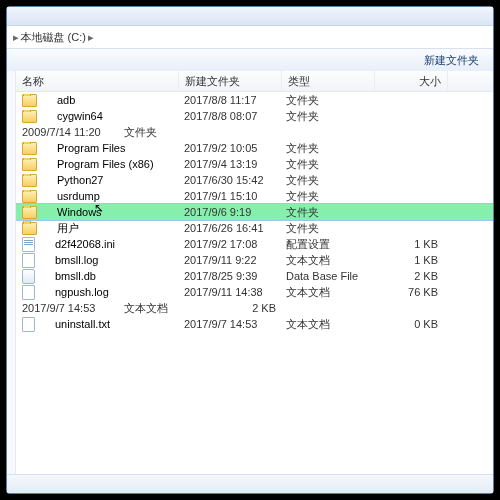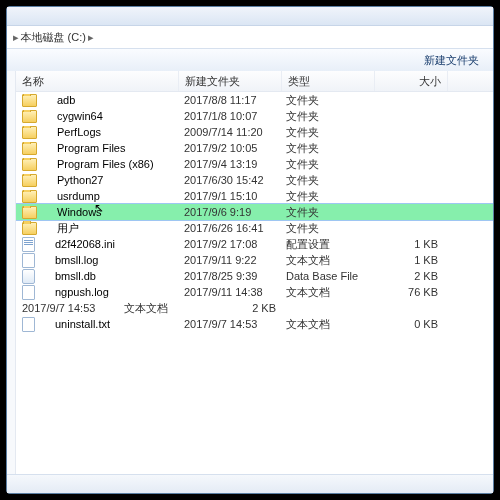--- a/index.html
+++ b/index.html
@@ -71,29 +71,25 @@
               </div>
               <div class="cell date">2017/8/8 11:17</div>
               <div class="cell type">文件夹</div>
               <div class="cell size"></div>
             </div>
             <div class="row">
               <div class="cell name">
                 <span class="ficon folder"></span>
                 <span>cygwin64</span>
               </div>
-              <div class="cell date">2017/1/8 10:07</div>
-              <div class="cell type">文件夹</div>
-              <div class="cell size"></div>
-            </div>
-            <div class="row">
-              <div class="cell name">
-                <span class="ficon folder"></span>
-                <span>PerfLogs</span>
-              </div>
+              <div class="cell date">2017/8/8 08:07</div>
+              <div class="cell type">文件夹</div>
+              <div class="cell size"></div>
+            </div>
+            <div class="row">
               <div class="cell date">2009/7/14 11:20</div>
               <div class="cell type">文件夹</div>
               <div class="cell size"></div>
             </div>
             <div class="row">
               <div class="cell name">
                 <span class="ficon folder"></span>
                 <span>Program Files</span>
               </div>
               <div class="cell date">2017/9/2 10:05</div>

